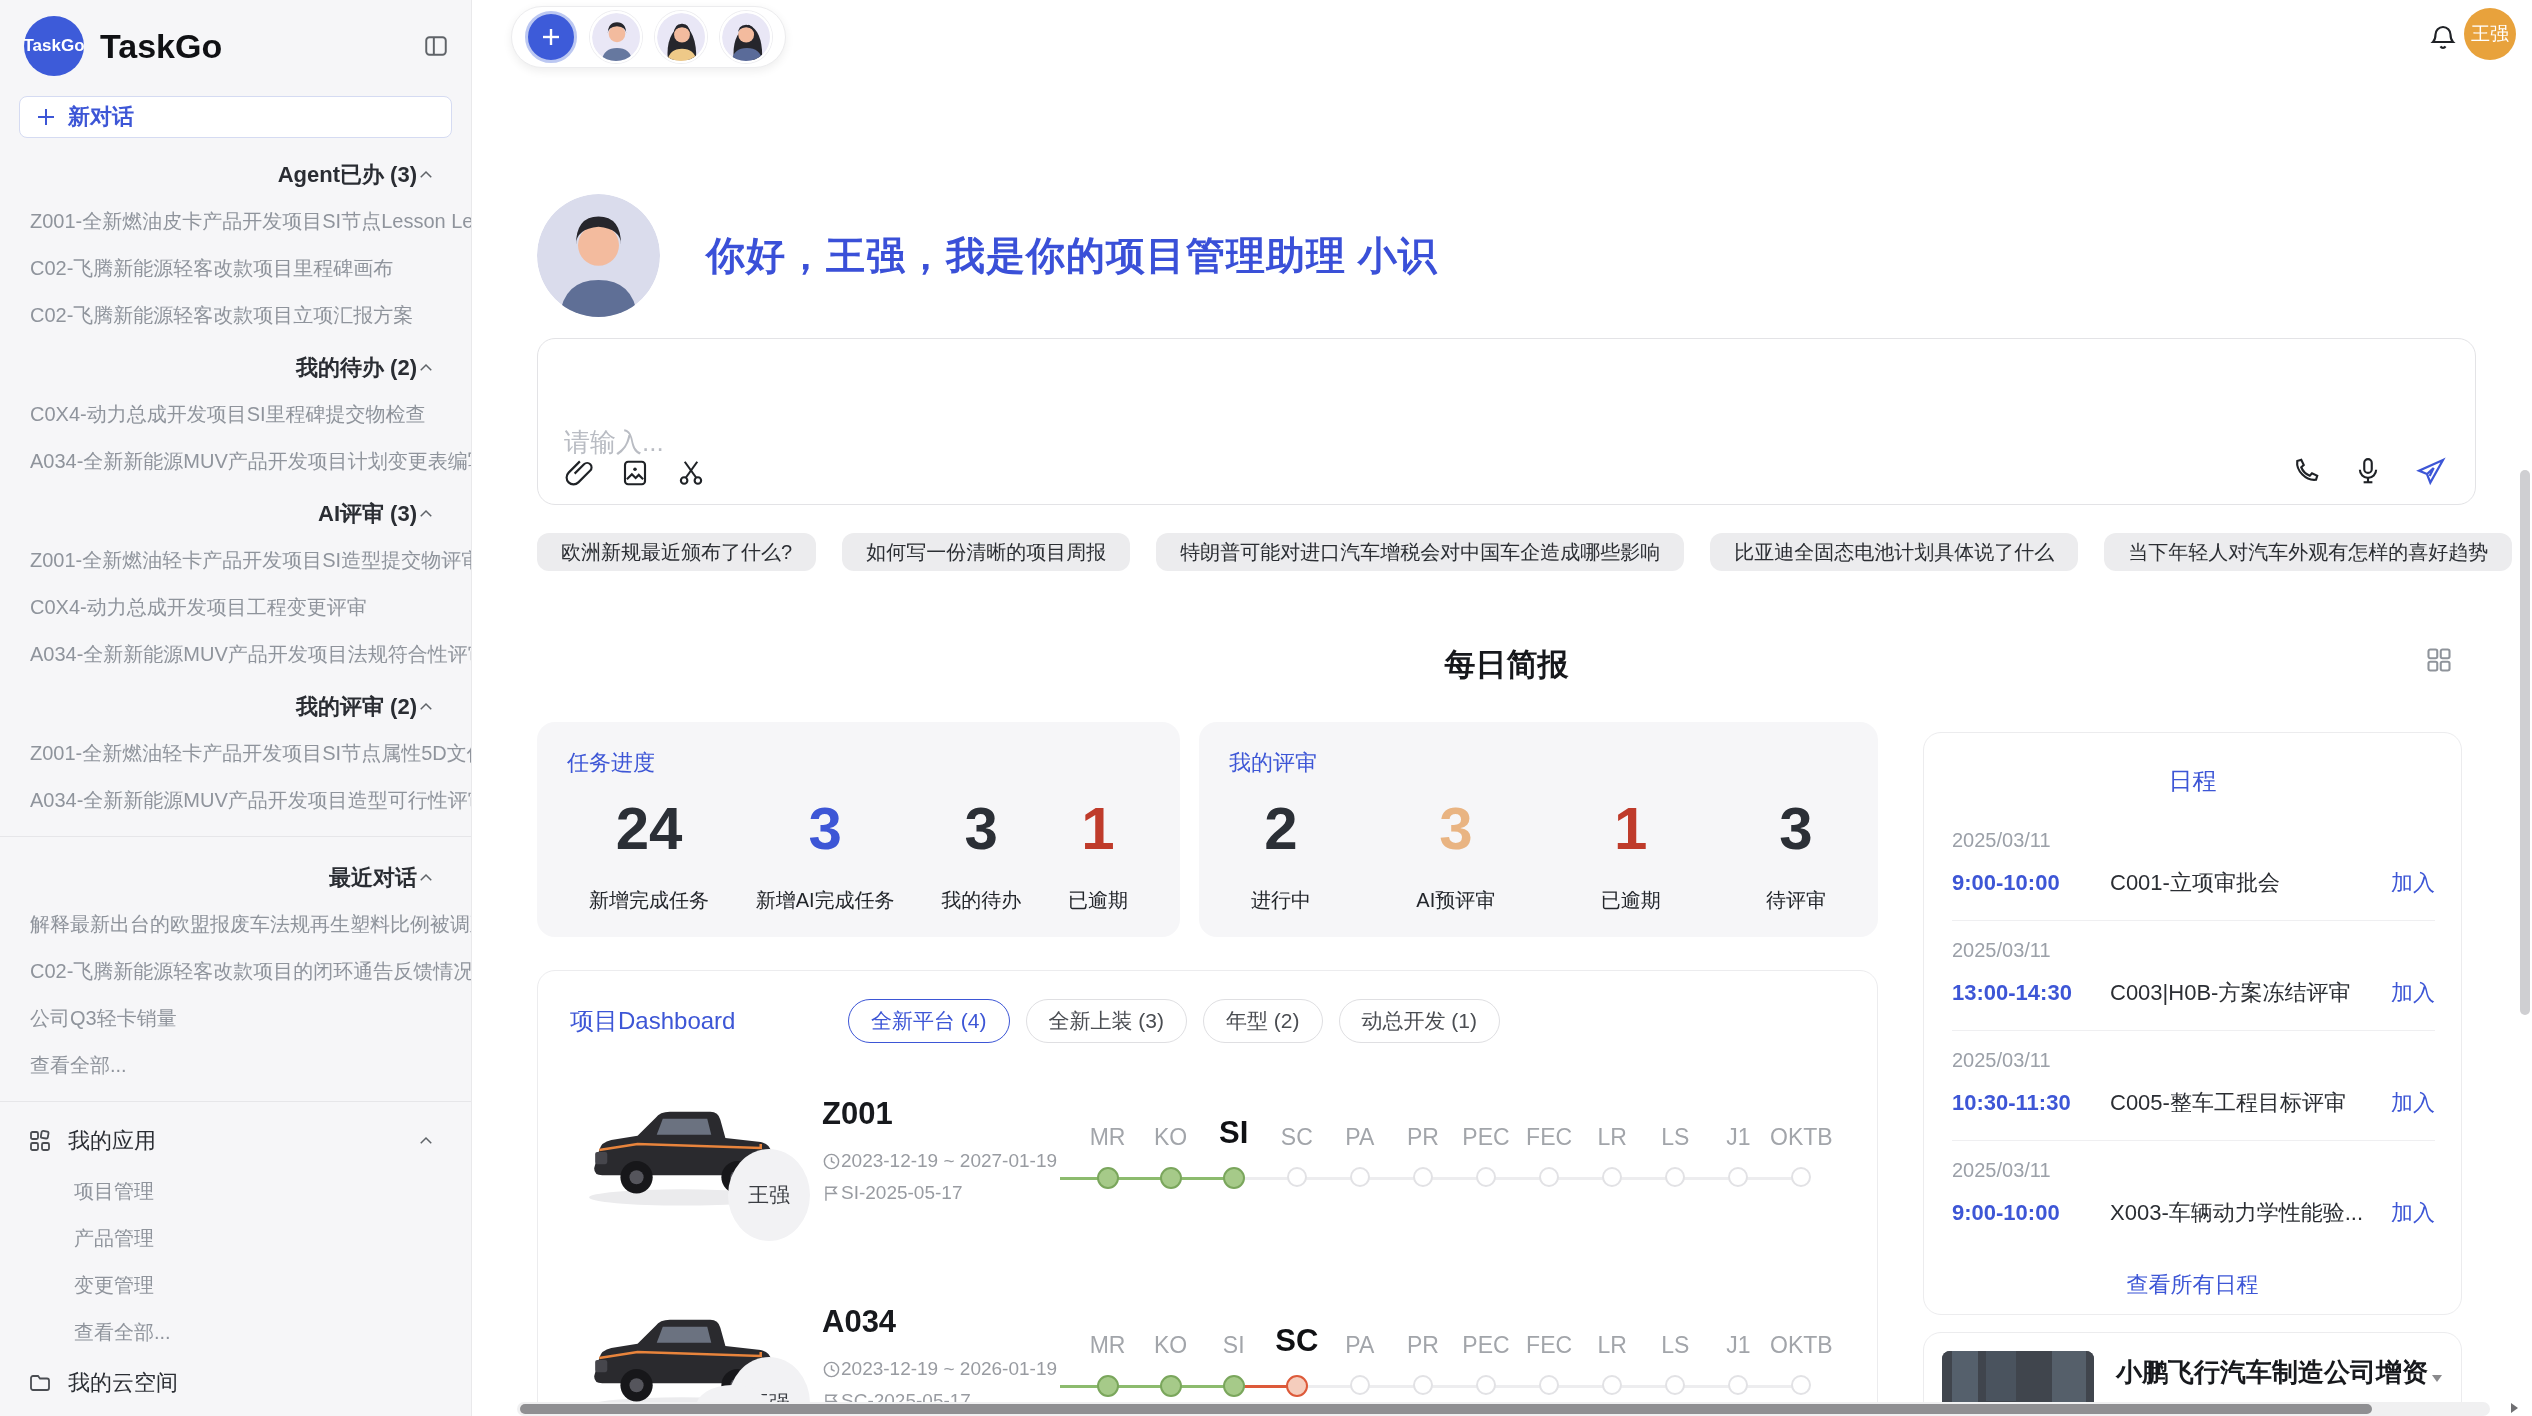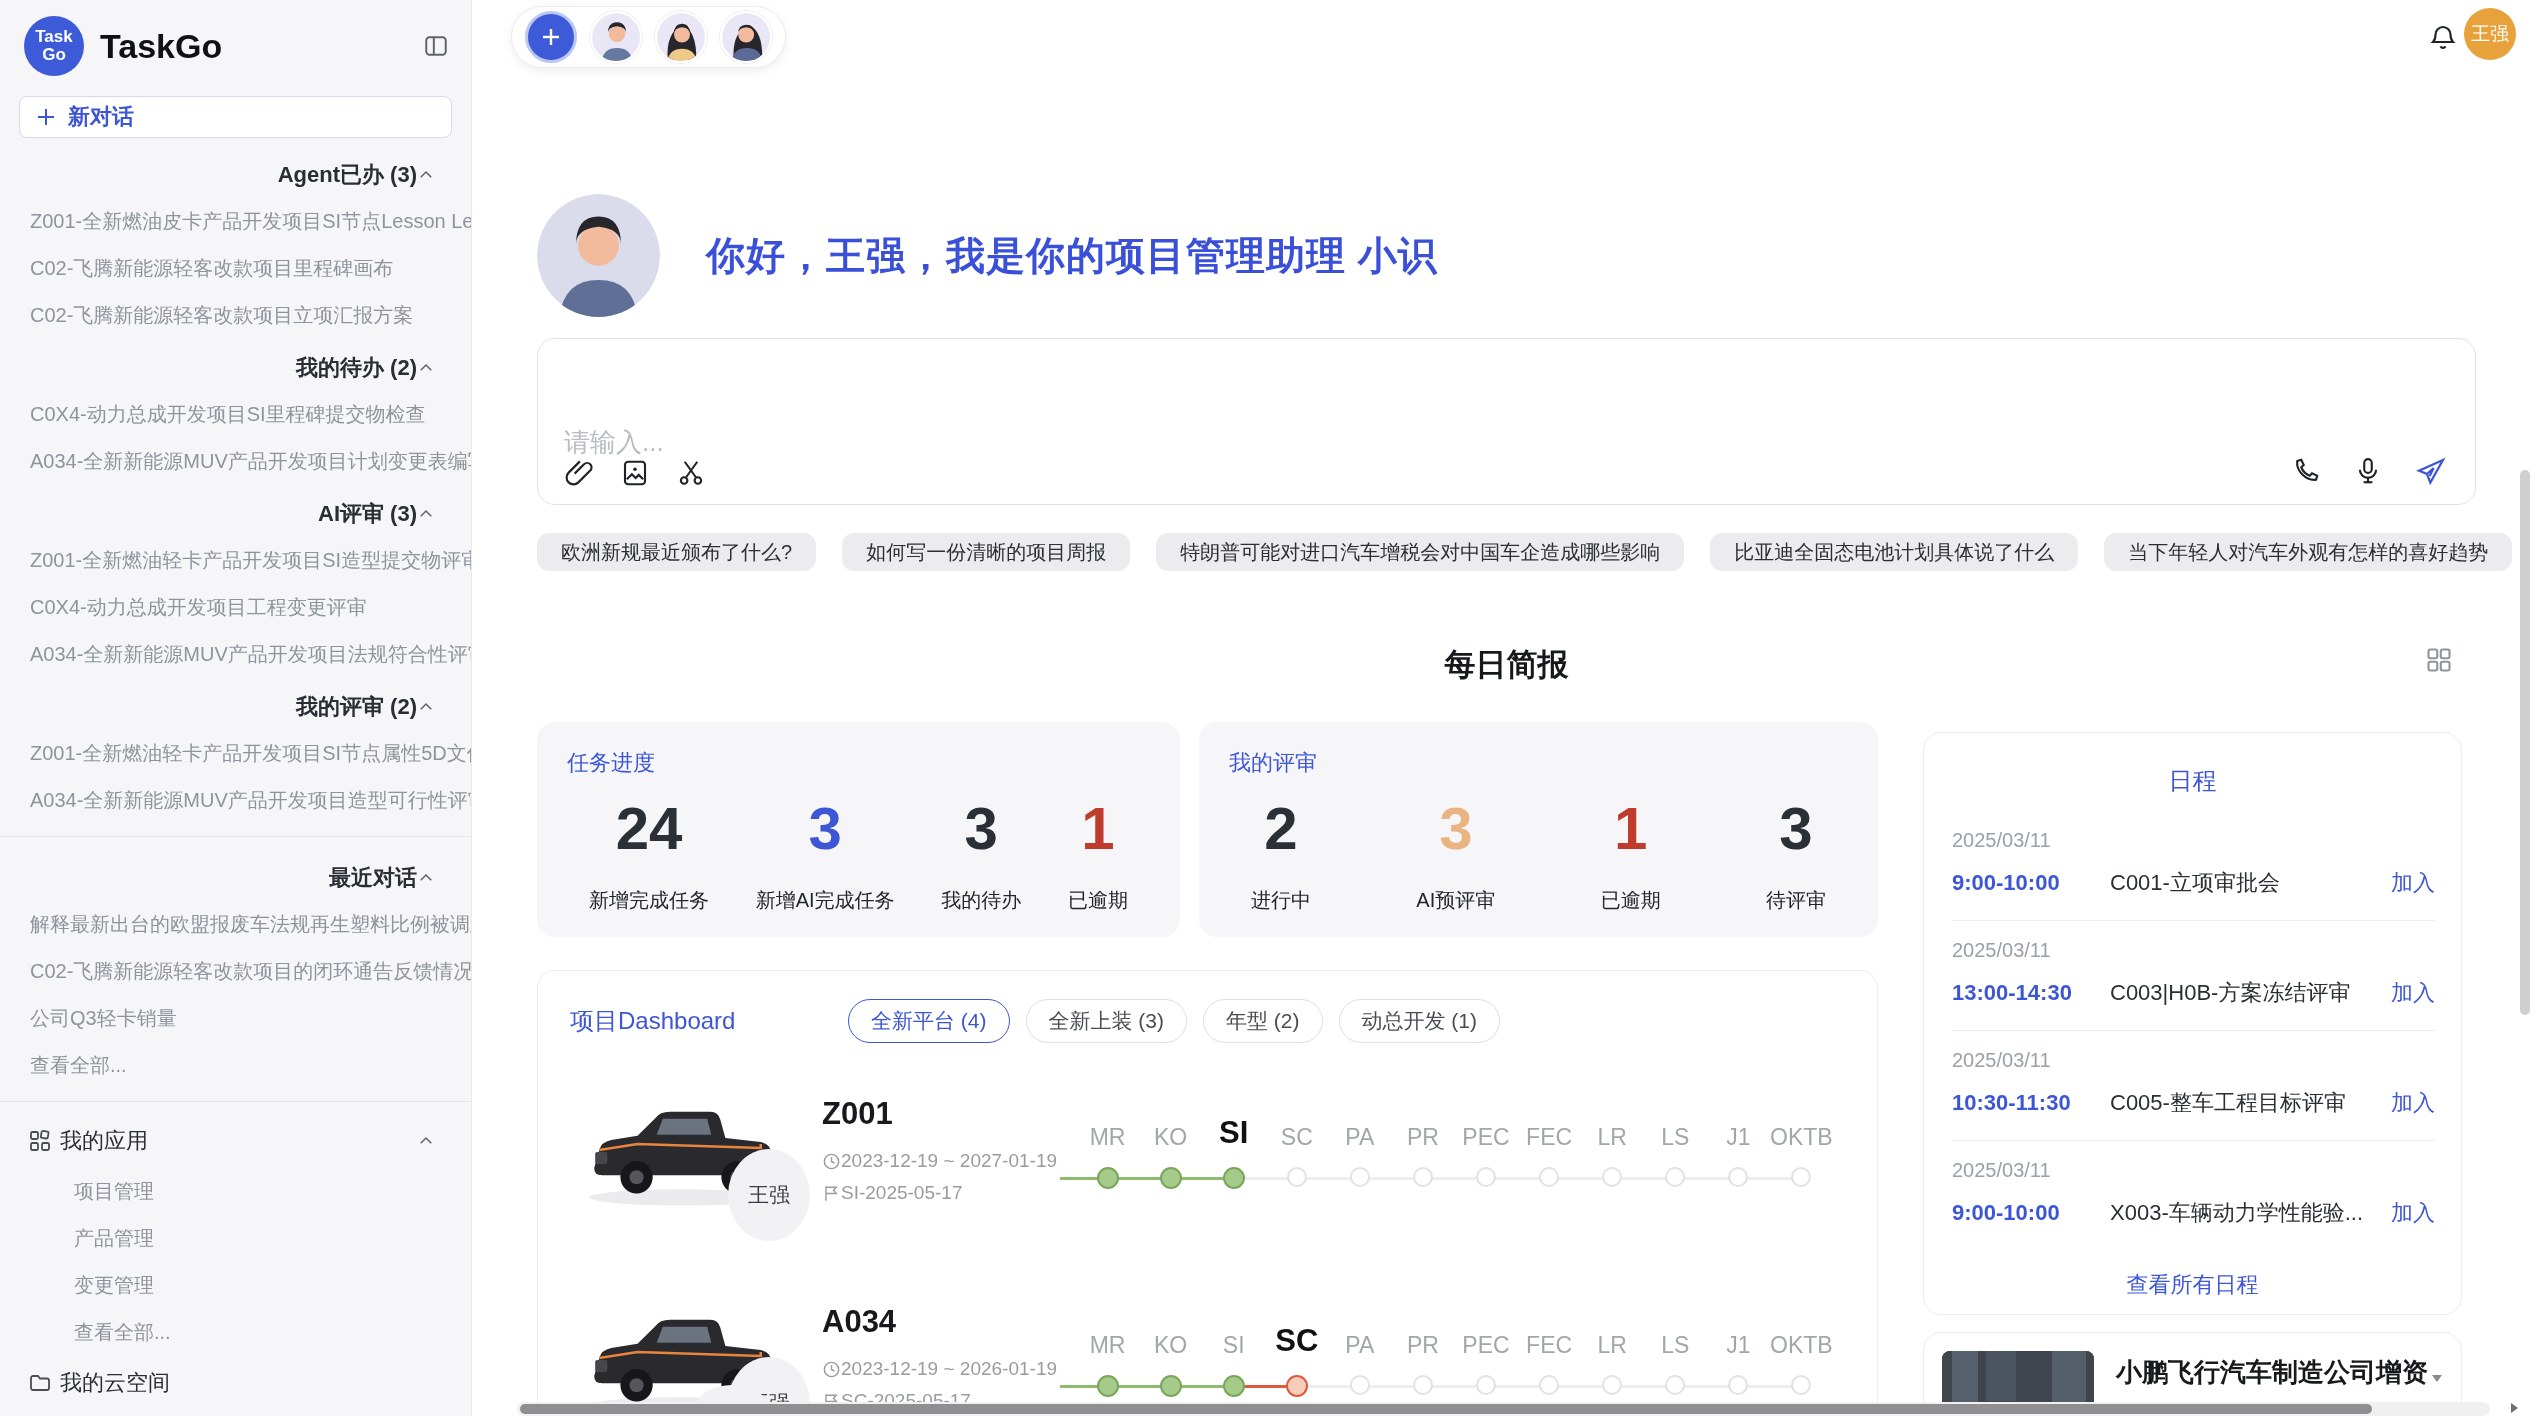--- a/index.html
+++ b/index.html
@@ -4,29 +4,29 @@
 <title>TaskGo</title>
 <style>
   * { box-sizing: border-box; margin: 0; padding: 0; }
   html,body { width:2532px; height:1416px; overflow:hidden; }
   body { position:relative; background:#fff; font-family:"Liberation Sans", sans-serif; color:#222; }
   svg { display:block; }
 
   
   .sidebar { position:absolute; left:0; top:0; width:472px; height:1416px; background:#f6f6f8; border-right:1px solid #e9e9eb; overflow:hidden; }
   .sb-header { display:flex; align-items:center; padding:16px 22px 10px 24px; }
-  .logo { width:60px; height:60px; border-radius:50%; background:#3d5bd9; color:#fff; display:flex; flex-direction:column; align-items:center; justify-content:center; font-size:17px; line-height:1.05; font-weight:700; flex:none; }
+  .logo { width:60px; height:60px; border-radius:50%; background:#3d5bd9; color:#fff; display:flex; flex-direction:row; align-items:center; justify-content:center; font-size:17px; line-height:1.05; font-weight:700; flex:none; }
   .sb-title { font-size:34px; font-weight:700; color:#101114; margin-left:16px; flex:1; }
   .collapse-btn { color:#5f6368; cursor:pointer; }
   .new-chat { margin:10px 19px 8px; height:42px; background:#fff; border:1px solid #d5dbf2; border-radius:8px; display:flex; align-items:center; padding:0 16px; color:#3d56d6; font-size:22px; font-weight:700; gap:12px; cursor:pointer; }
   .sb-sec-h { display:flex; align-items:center; justify-content:flex-end; padding:14px 36px 8px 30px; font-size:22px; font-weight:600; color:#2a2d33; }
   .sb-chev { color:#5f6368; }
   .sb-item { padding:10px 18px 10px 30px; font-size:20px; color:#8f949c; white-space:nowrap; overflow:hidden; cursor:pointer; }
   .sb-div { height:1px; background:#e6e6e9; margin:12px 0; }
-  .sb-row { display:flex; align-items:center; gap:8px; padding:12px 36px 12px 28px; font-size:22px; color:#2a2d33; cursor:pointer; }
+  .sb-row { display:flex; align-items:center; gap:16px; padding:12px 36px 12px 28px; font-size:22px; color:#2a2d33; cursor:pointer; }
   .sb-row .grow { flex:1; }
   .sb-row .ric { color:#4a4d52; flex:none; }
   .sb-sub { padding:10px 18px 10px 74px; font-size:20px; color:#8f949c; cursor:pointer; }
 
   
   .main { position:absolute; left:473px; top:0; width:2059px; height:1416px; }
 
   .pill { position:absolute; left:38px; top:6px; height:62px; border-radius:32px; background:#fff; border:1px solid #ececee; box-shadow:0 3px 10px rgba(0,0,0,.07); display:flex; align-items:center; gap:13px; padding:0 13px; }
   .plus-btn { width:52px; height:52px; border-radius:50%; background:#3d5bd9; border:3px solid #bcc8f2; display:flex; align-items:center; justify-content:center; cursor:pointer; flex:none; }
   .tb-avatar { width:52px; height:52px; border-radius:50%; overflow:hidden; border:2px solid #fff; box-shadow:0 0 0 1px #ededf0; cursor:pointer; flex:none; }

